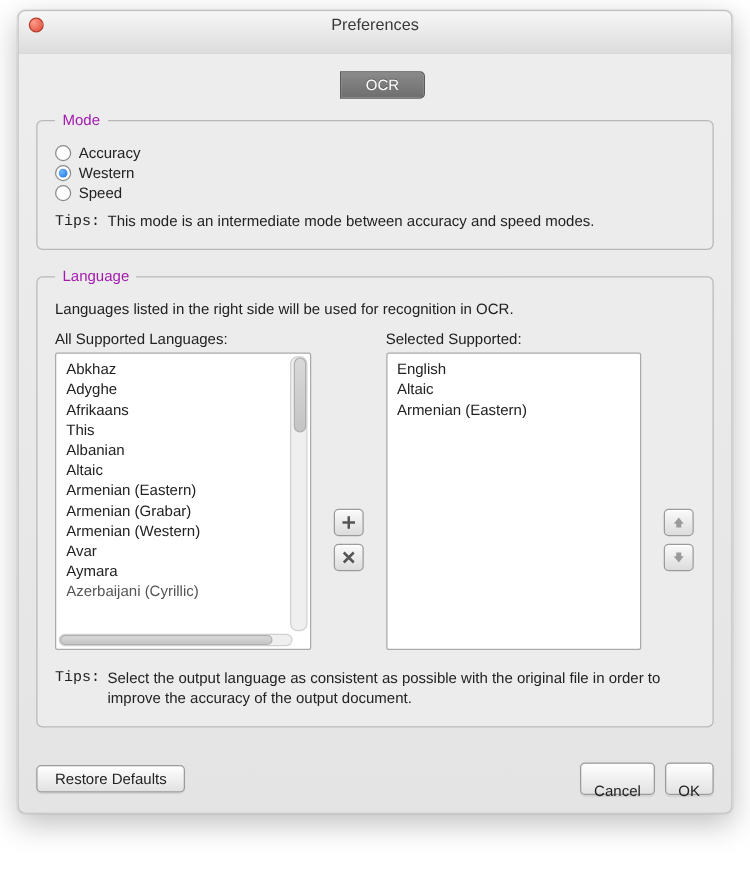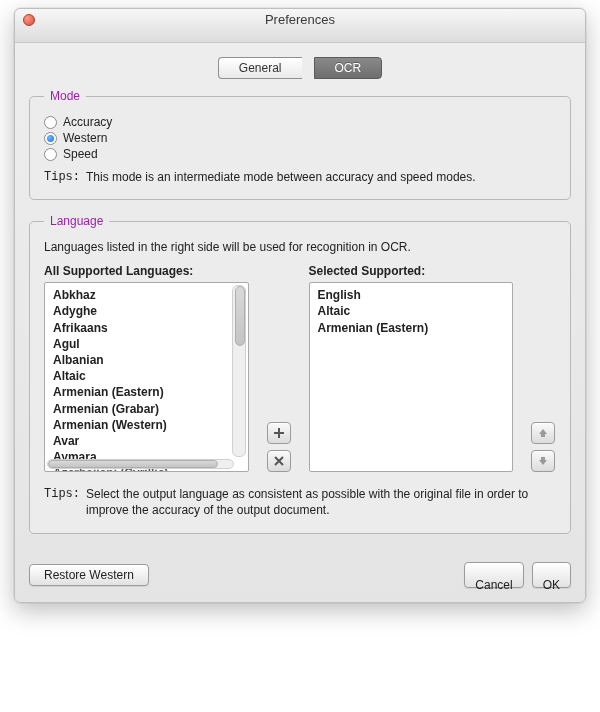--- a/index.html
+++ b/index.html
@@ -84,25 +84,25 @@
     border: 1px solid #8a8a8a; background: #fff;
     display: inline-flex; align-items: center; justify-content: center;
   }
   .radio.checked::after {
     content: ""; width: 7px; height: 7px; border-radius: 50%;
     background: radial-gradient(circle at 35% 35%, #6fb7ff, #1a6fe0);
   }
   .tips-row { display: flex; gap: 6px; margin-top: 8px; line-height: 1.35; }
   .tips-label { flex: 0 0 auto; font-family: Liberation Mono, monospace; }
   .lang-desc { margin: 2px 0 10px 0; }
-  .dual-list { display: flex; align-items: flex-end; gap: 17px; font-weight: bold; }
+  .dual-list { display: flex; align-items: center; gap: 17px; }
   .list-col { flex: 1 1 0; min-width: 0; }
   .list-title { margin-bottom: 4px; }
   .listbox {
-    height: 190px;
+    height: 238px;
     border: 1px solid #aaa;
     background: #fff;
     border-radius: 2px;
     padding: 4px 4px 16px 8px;
     overflow: hidden;
     position: relative;
     font-size: 12px;
     line-height: 1.35;
   }
   .listbox.scrollable::after {
@@ -157,21 +157,20 @@
 <body>
 
 <div class="window">
   <div class="titlebar">
     <span class="close-btn"></span>
     <span>Preferences</span>
   </div>
 
   <div class="content">
     <div class="segmented">
-      <div class="seg-btn left">General</div>
       <div class="seg-btn right active">OCR</div>
     </div>
 
     <fieldset class="group">
       <legend>Mode</legend>
       <div class="radio-row">
         <span class="radio"></span>
         <span>Accuracy</span>
       </div>
       <div class="radio-row">
@@ -193,21 +192,21 @@
       <div class="lang-desc">Languages listed in the right side will be used for recognition in OCR.</div>
 
       <div class="dual-list">
         <div class="list-col">
           <div class="list-title">All Supported Languages:</div>
           <div class="listbox scrollable">
             <div class="thumb"></div>
             <div class="item">Abkhaz</div>
             <div class="item">Adyghe</div>
             <div class="item">Afrikaans</div>
-            <div class="item">Agul</div>
+            <div class="item">This</div>
             <div class="item">Albanian</div>
             <div class="item">Altaic</div>
             <div class="item">Armenian (Eastern)</div>
             <div class="item">Armenian (Grabar)</div>
             <div class="item">Armenian (Western)</div>
             <div class="item">Avar</div>
             <div class="item">Aymara</div>
             <div class="item cut">Azerbaijani (Cyrillic)</div>
             <div class="hscroll"></div>
             <div class="hthumb"></div>
@@ -251,18 +250,18 @@
       </div>
 
       <div class="tips-row" style="margin-top:14px;">
         <span class="tips-label">Tips:</span>
         <span>Select the output language as consistent as possible with the original file in order to improve the accuracy of the output document.</span>
       </div>
     </fieldset>
   </div>
 
   <div class="footer">
-    <div class="btn">Restore Western</div>
+    <div class="btn">Restore Defaults</div>
     <div class="push"></div>
     <div class="btn small">Cancel</div>
     <div class="btn small">OK</div>
   </div>
 </div>
 
 </body></html>

